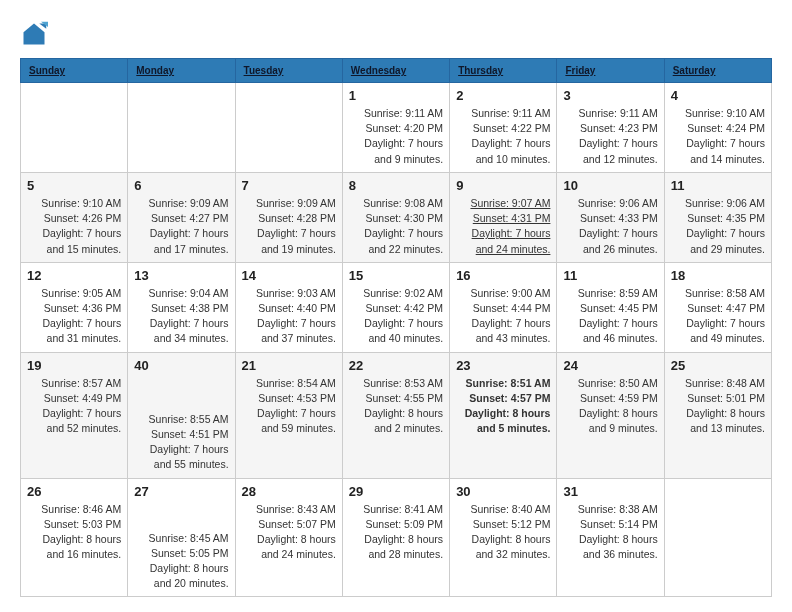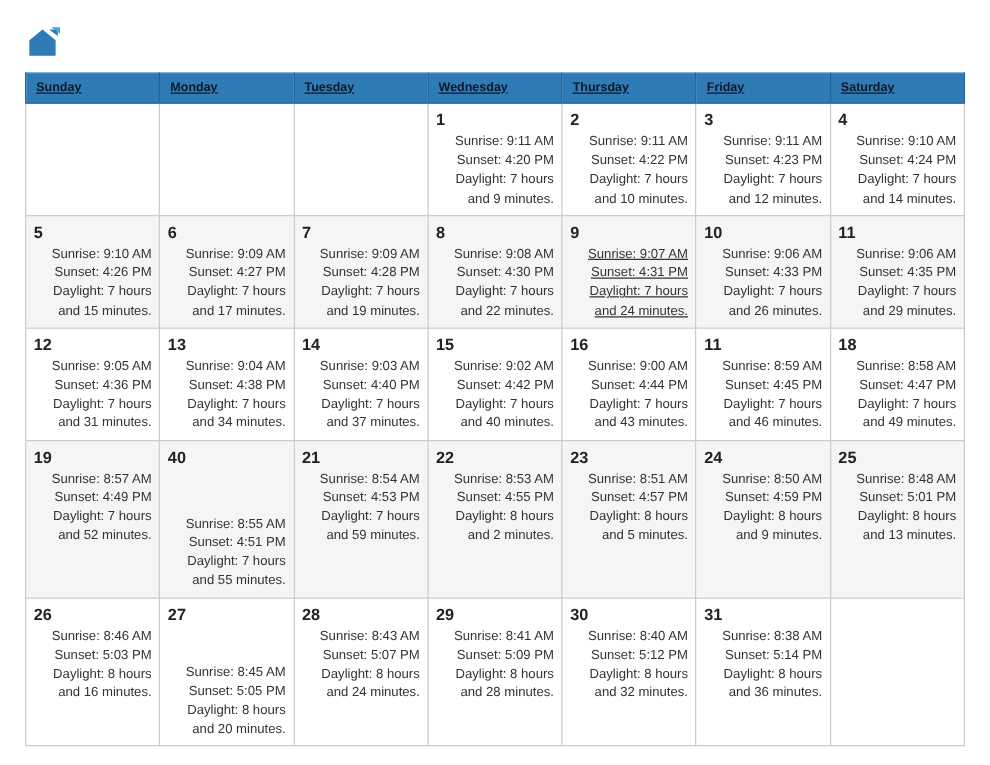--- a/index.html
+++ b/index.html
@@ -280,21 +280,21 @@
         </td>
         <td>
           <div class="day-number">22</div>
           <div class="day-detail" style="white-space: pre-line;">Sunrise: 8:53 AM
 Sunset: 4:55 PM
 Daylight: 8 hours
 and 2 minutes.</div>
         </td>
         <td>
           <div class="day-number">23</div>
-          <div class="day-detail" style="white-space: pre-line;">Sunrise: 8:51 AM
+          <div class="day-detail" style="white-space: pre-line; font-weight: bold;">Sunrise: 8:51 AM
 Sunset: 4:57 PM
 Daylight: 8 hours
 and 5 minutes.</div>
         </td>
         <td>
           <div class="day-number">24</div>
           <div class="day-detail" style="white-space: pre-line;">Sunrise: 8:50 AM
 Sunset: 4:59 PM
 Daylight: 8 hours
 and 9 minutes.</div>

